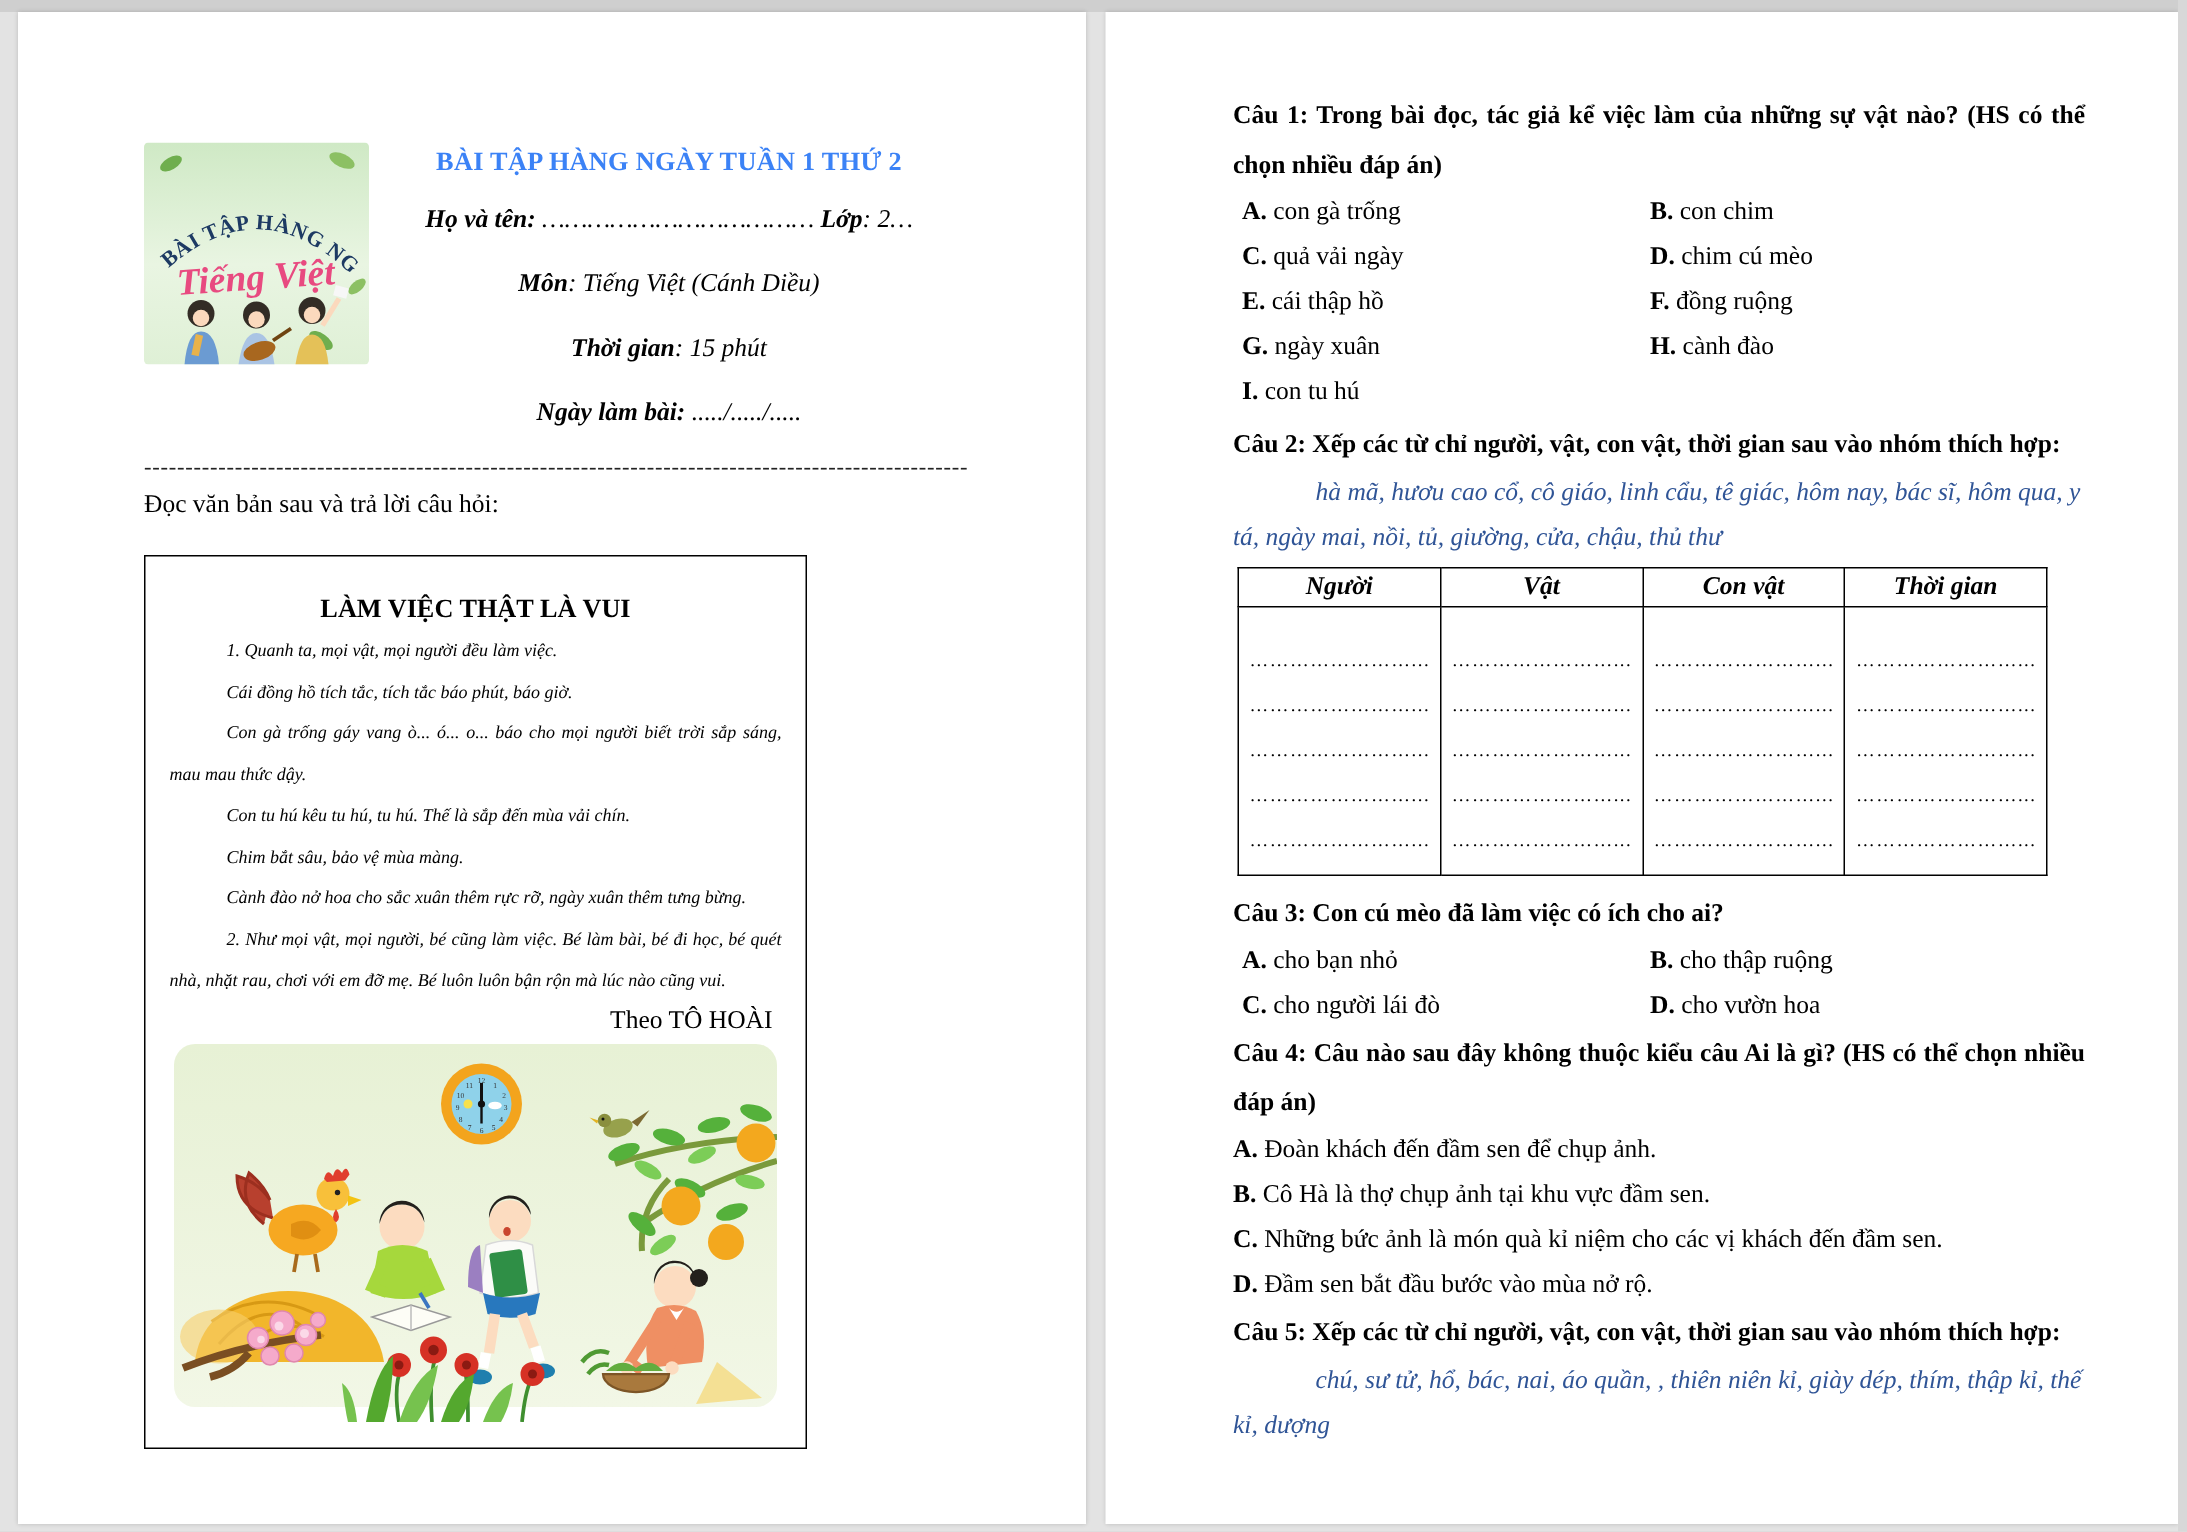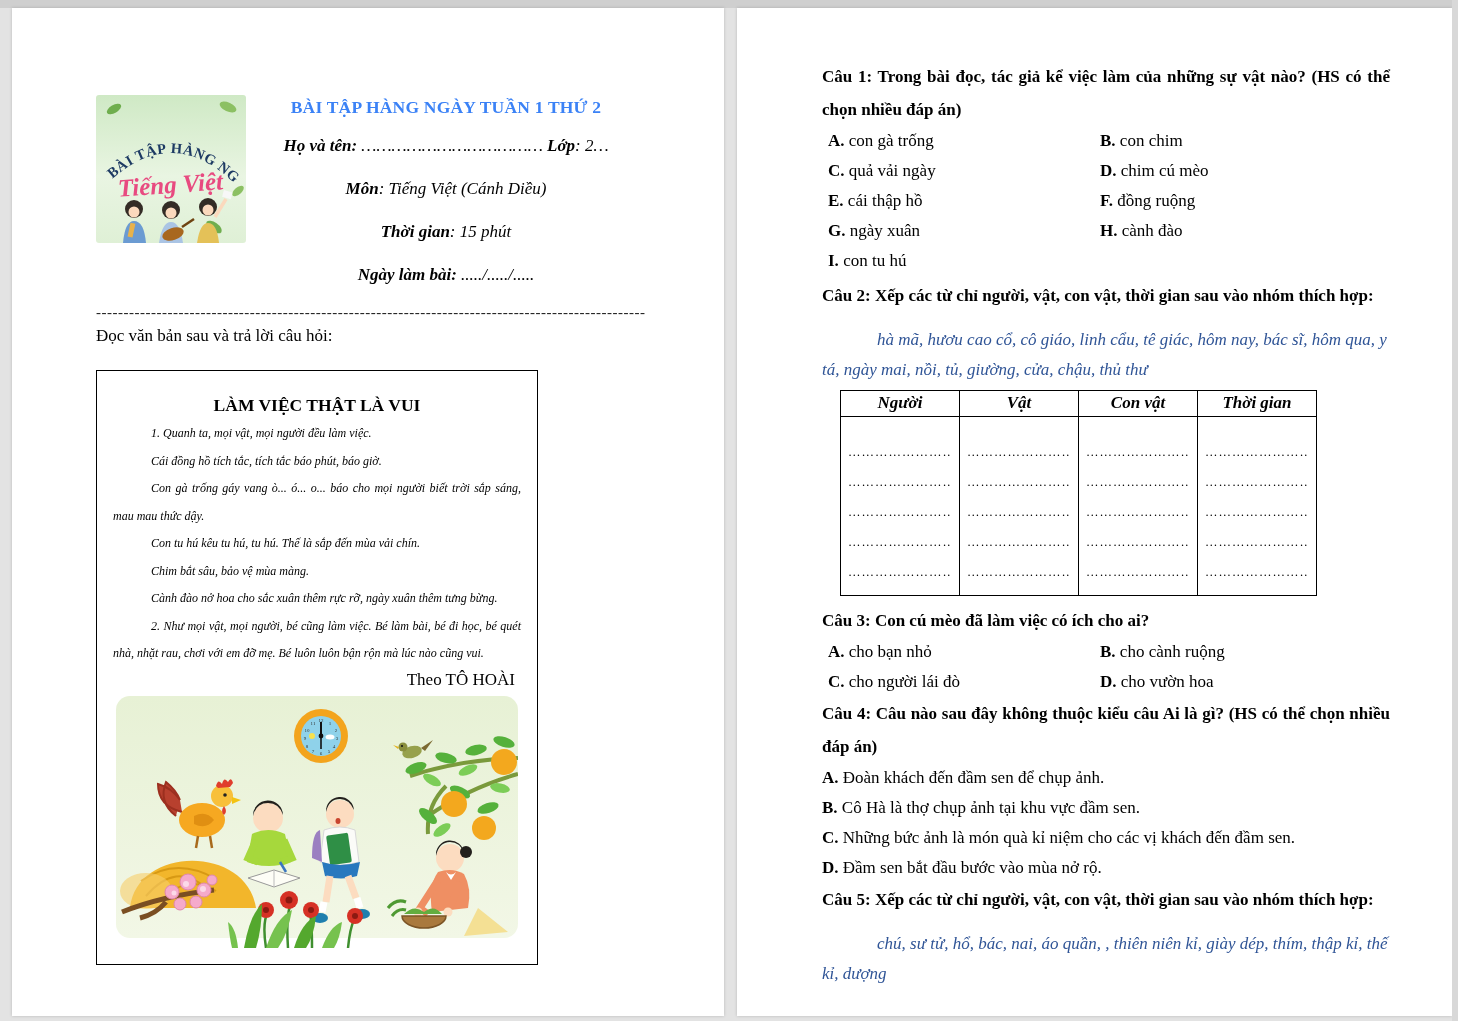--- a/index.html
+++ b/index.html
@@ -47,24 +47,24 @@
   .attribution { text-align:right; font-size:17px; padding-right:6px; margin-top:2px; }
   .illus-wrap { width:402px; margin:6px auto 0 auto; }
 
   
   .p2-inner { padding:52px 62px 0 85px; font-size:17px; }
   .q-title { font-weight:bold; line-height:33px; text-align:justify; }
   .opt-grid { display:grid; grid-template-columns:272px 1fr; padding-left:6px; }
   .opt-cell { line-height:30px; }
   .blue-words {
     color:#2f5496; font-style:italic; line-height:30px;
-    text-indent:55px; margin-top:13px;font-family:Liberation Serif, serif;
+    text-indent:55px; margin-top:1px;font-family:Liberation Serif, serif;
   }
   .wtable {
-    width:477px; border-collapse:collapse; margin-top:5px; margin-left:18px;
+    width:540px; border-collapse:collapse; margin-top:5px; margin-left:3px;
     table-layout:fixed;
   }
   .wtable th, .wtable td { border:1.6px solid #000; }
   .wtable th {
     font-weight:bold; font-style:italic; text-align:center;
     font-size:17px; padding:2px 0 3px 0;
   }
   .wtable td { vertical-align:top; padding:20px 7px 8px 7px; }
   .dotline {
     font-size:12.5px; letter-spacing:1px; line-height:26px;
@@ -380,21 +380,21 @@
             <div class="dotline">…………………….....</div>
           </div>
               </td>
         </tr>
       </tbody>
         </table>
 
       <div class="q-title sec" style="margin-top:8px;">Câu 3: Con cú mèo đã làm việc có ích cho ai?</div>
       <div class="opt-grid">
         <div class="opt-cell"><b>A.</b><span> cho bạn nhỏ</span></div>
-        <div class="opt-cell"><b>B.</b><span> cho cành ruộng</span></div>
+        <div class="opt-cell"><b>B.</b><span> cho thập ruộng</span></div>
         <div class="opt-cell"><b>C.</b><span> cho người lái đò</span></div>
         <div class="opt-cell"><b>D.</b><span> cho vườn hoa</span></div>
       </div>
 
       <div class="q-title">Câu 4: Câu nào sau đây không thuộc kiểu câu Ai là gì? (HS có thể chọn nhiều đáp án)</div>
       <div class="opt-lines">
         <div><b>A.</b><span> Đoàn khách đến đầm sen để chụp ảnh.</span></div>
         <div><b>B.</b><span> Cô Hà là thợ chụp ảnh tại khu vực đầm sen.</span></div>
         <div><b>C.</b><span> Những bức ảnh là món quà kỉ niệm cho các vị khách đến đầm sen.</span></div>
         <div><b>D.</b><span> Đầm sen bắt đầu bước vào mùa nở rộ.</span></div>

